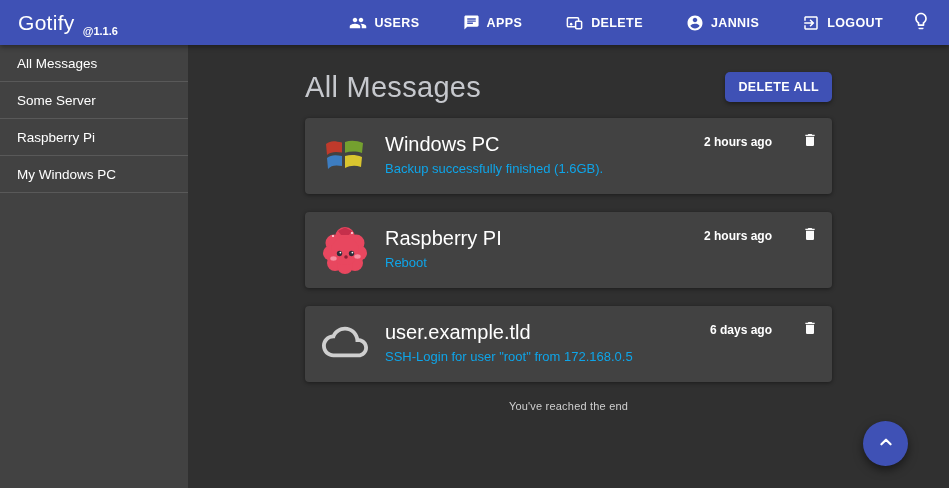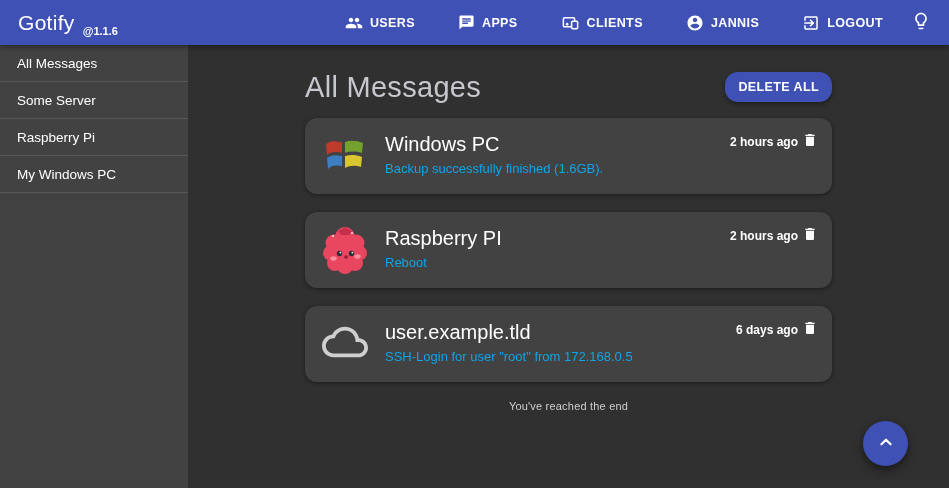--- a/index.html
+++ b/index.html
@@ -50,40 +50,40 @@
   }
   
   .main{position:absolute;top:45px;left:188px;right:0;bottom:0;}
   .content{width:527px;margin:0 auto;}
   .title-row{
     margin-top:27px;height:30px;
     display:flex;align-items:center;justify-content:space-between;
   }
   .page-title{font-size:29px;font-weight:400;color:#c6c8cd;letter-spacing:.3px;}
   .delete-all{
-    background:var(--header-bg);color:#fff;border:none;border-radius:13px;
+    background:var(--header-bg);color:#fff;border:none;border-radius:5px;
     font-family:"Liberation Sans", sans-serif;
     font-size:12.5px;font-weight:bold;letter-spacing:.4px;
     padding:8px 13px;cursor:pointer;
     box-shadow:0 2px 4px rgba(0,0,0,.4);
   }
   .cards{margin-top:16px;}
   .card{
     background:var(--card-bg);
-    height:76px;border-radius:12px;
+    height:76px;border-radius:4px;
     box-shadow:0 1px 4px rgba(0,0,0,.45);
     margin-bottom:18px;
     display:flex;align-items:center;
     padding:0 14px 4px 16px;
   }
   .card-img{width:48px;height:52px;flex:none;display:flex;align-items:center;justify-content:center;}
   .card-text{flex:1;min-width:0;margin-left:16px;}
   .card-title{font-size:20px;font-weight:400;color:#fff;}
   .card-sub{font-size:13px;color:#0ea5e9;margin-top:5px;}
-  .card-right{align-self:flex-start;margin-top:13px;display:flex;align-items:center;gap:4px;}
+  .card-right{align-self:flex-start;margin-top:13px;display:flex;align-items:center;gap:30px;}
   .card-time{font-size:12px;font-weight:bold;color:#fff;white-space:nowrap;}
   .trash-btn{background:none;border:none;cursor:pointer;padding:0;display:flex;}
   .end-text{text-align:center;font-size:11px;color:#cfcfcf;margin-top:13px;letter-spacing:.2px;}
   
   .fab{
     position:absolute;right:41px;bottom:22px;
     width:45px;height:45px;border-radius:50%;
     background:var(--header-bg);border:none;cursor:pointer;
     display:flex;align-items:center;justify-content:center;
     box-shadow:0 4px 10px rgba(0,0,0,.5);
@@ -116,21 +116,21 @@
     </button>
 
     <button class="nav-item">
       <span>
         <svg width="19" height="18" viewBox="0 0 24 24">
           <rect x="2.5" y="5" width="15" height="12" rx="1.5" fill="none" stroke="#fff" stroke-width="2"></rect>
           <circle cx="7.5" cy="13.5" r="1.7" fill="#fff"></circle>
           <rect x="13.5" y="9.5" width="8" height="10" rx="1.5" fill="var(--header-bg)" stroke="#fff" stroke-width="2"></rect>
         </svg>
       </span>
-      <span>CLIENTS</span>
+      <span>DELETE</span>
     </button>
 
     <button class="nav-item">
       <span>
         <svg width="18" height="18" viewBox="0 0 24 24" fill="#fff">
             <path d="M12 2C6.48 2 2 6.48 2 12s4.48 10 10 10 10-4.48 10-10S17.52 2 12 2zm0 3c1.66 0 3 1.34 3 3s-1.34 3-3 3-3-1.34-3-3 1.34-3 3-3zm0 14.2c-2.5 0-4.71-1.28-6-3.22.03-1.99 4-3.08 6-3.08 1.99 0 5.97 1.09 6 3.08-1.29 1.94-3.5 3.22-6 3.22z"></path>
           </svg>
       </span>
       <span>JANNIS</span>
     </button>

